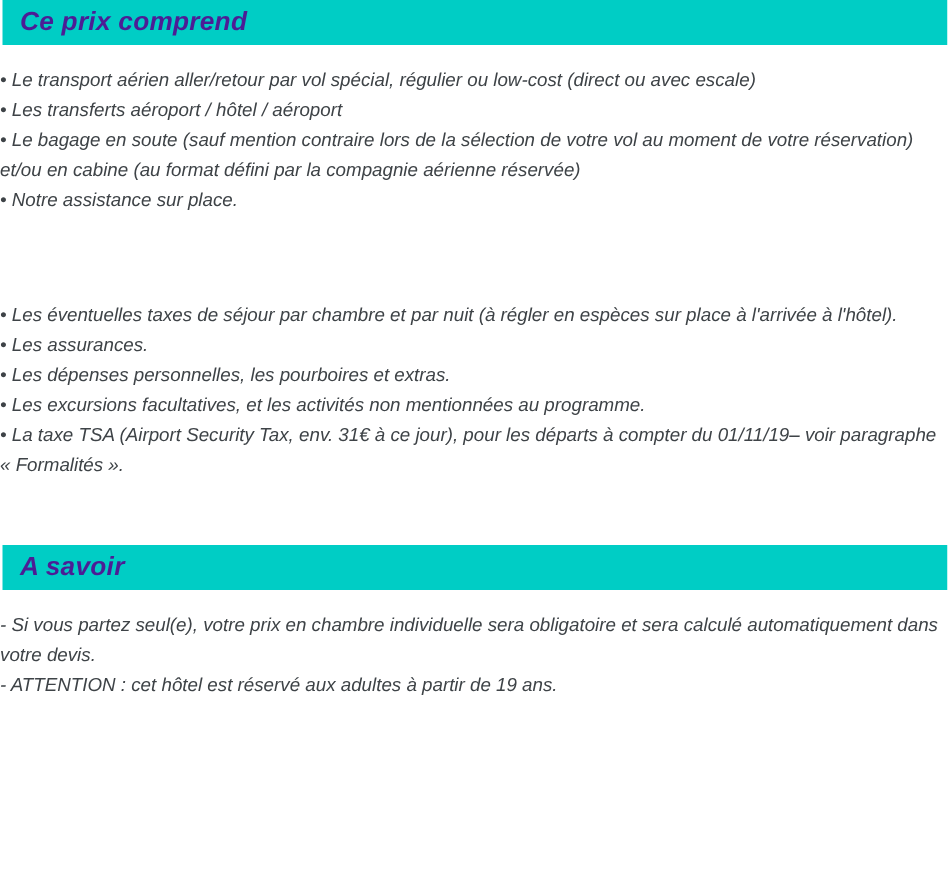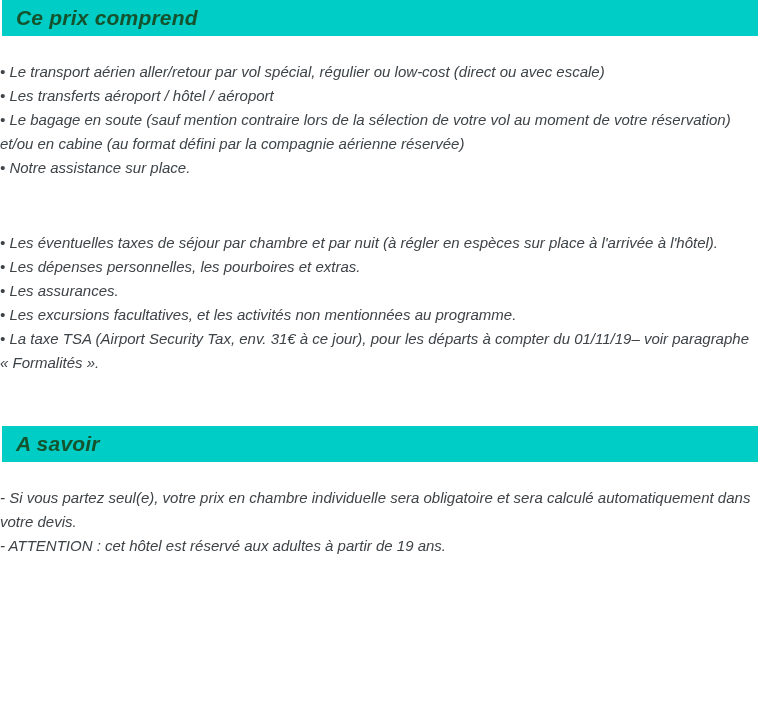--- a/index.html
+++ b/index.html
@@ -21,29 +21,29 @@
   .section-bar {
     height: 36px;
     margin-left: 2px;
     background: #00cdc5;
     display: flex;
     align-items: center;
     box-sizing: border-box;
     padding-left: 14px;
   }
   .section-bar .section-title {
-    color: #14532d;
+    color: #4c1d95;
     font-size: 21px;
     font-weight: 700;
     font-style: italic;
     letter-spacing: 0.2px;
     white-space: nowrap;
   }
   .section-body {
-    margin-top: 24px;
+    padding-top: 17px;
   }
   .section-body p {
     margin: 0;
     font-size: 15px;
     line-height: 24px;
     font-style: italic;
     color: #3e4347;
   }
 </style>
 </head>
@@ -59,22 +59,22 @@
       <p>• Le transport aérien aller/retour par vol spécial, régulier ou low-cost (direct ou avec escale)</p>
       <p>• Les transferts aéroport / hôtel / aéroport</p>
       <p>• Le bagage en soute (sauf mention contraire lors de la sélection de votre vol au moment de votre réservation) et/ou en cabine (au format défini par la compagnie aérienne réservée)</p>
       <p>• Notre assistance sur place.</p>
     </div>
   </section>
 
   <section class="info-section">
     <div class="section-body">
       <p>• Les éventuelles taxes de séjour par chambre et par nuit (à régler en espèces sur place à l'arrivée à l'hôtel).</p>
+      <p>• Les assurances.</p>
       <p>• Les dépenses personnelles, les pourboires et extras.</p>
-      <p>• Les assurances.</p>
       <p>• Les excursions facultatives, et les activités non mentionnées au programme.</p>
       <p>• La taxe TSA (Airport Security Tax, env. 31€ à ce jour), pour les départs à compter du 01/11/19– voir paragraphe « Formalités ».</p>
     </div>
   </section>
 
   <section class="info-section">
     <div class="section-bar">
       <span class="section-title">A savoir</span>
     </div>
     <div class="section-body">

